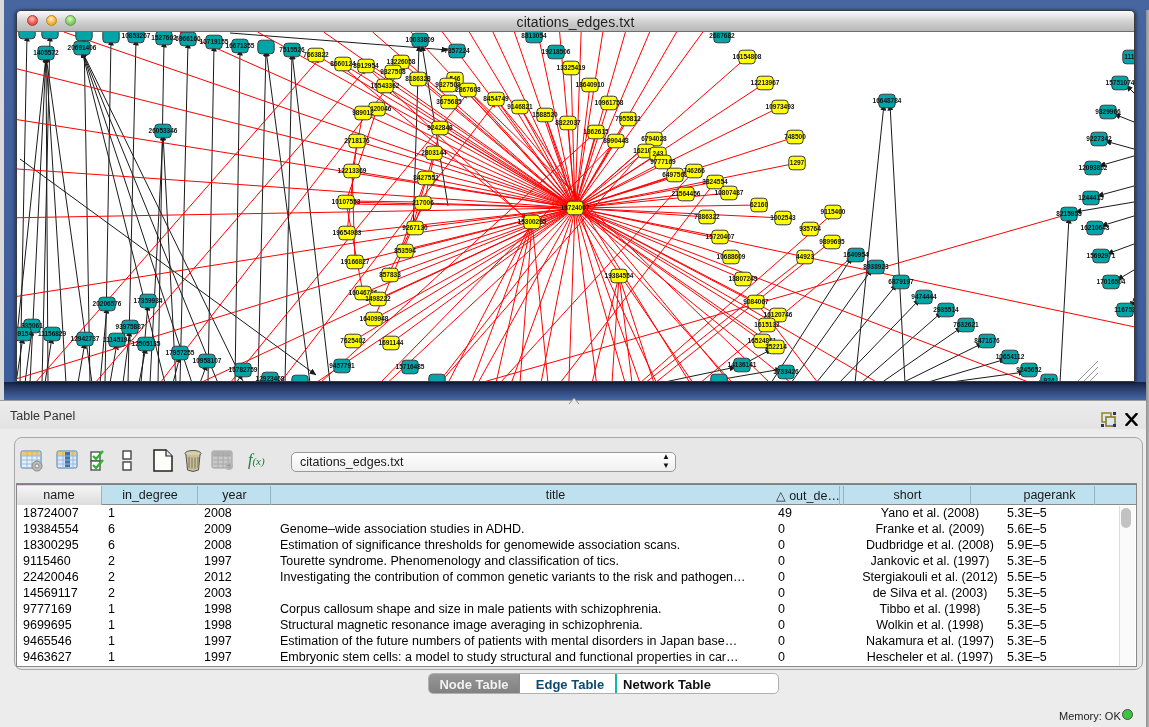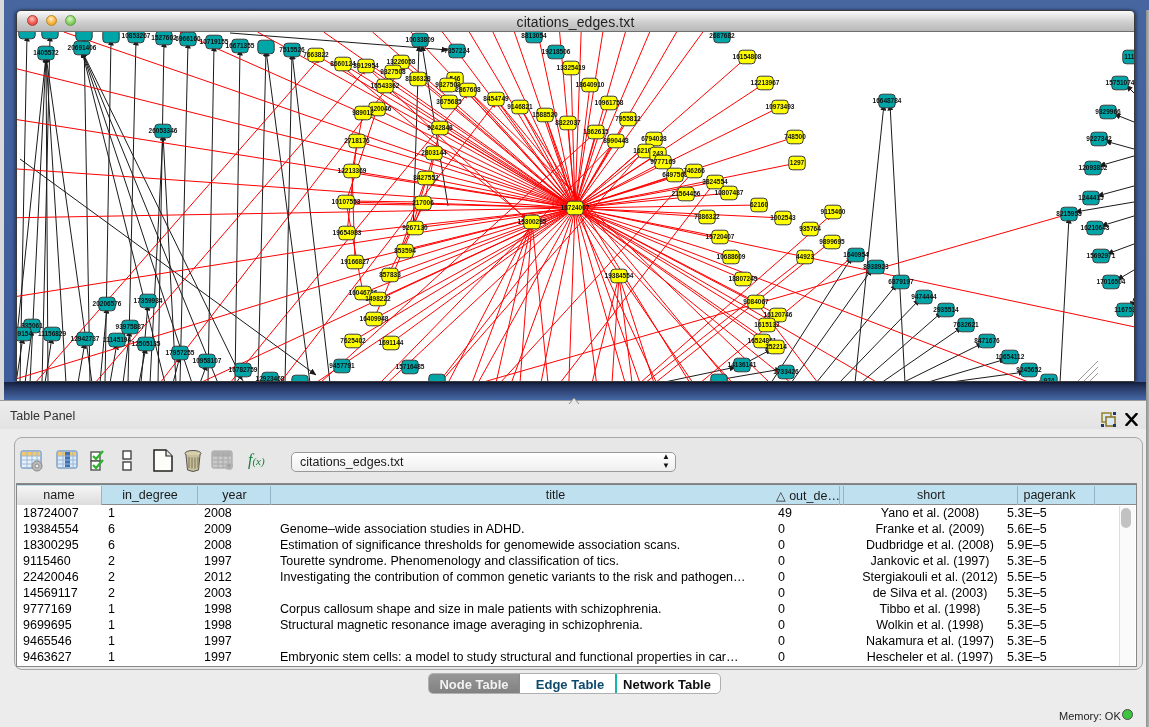--- a/index.html
+++ b/index.html
@@ -25,21 +25,21 @@
 #dropdown{position:absolute;left:291px;top:452px;width:385px;height:20px;background:linear-gradient(#ffffff,#efefef);border:1px solid #999;border-radius:5px;font-size:12.5px;color:#1a1a1a;padding:2px 0 0 8px}
 #ddarrows{position:absolute;left:660px;top:451px;width:12px;height:20px;font-size:8px;color:#111;text-align:center;line-height:1.1;padding-top:2px}
 #thead{position:absolute;left:17px;top:484px;width:1119px;height:21px;background:#bfe0ef;border-top:1px solid #808080;border-bottom:1px solid #8a8a8a}
 .hc{position:absolute;top:1px;height:19px;font-size:12.5px;color:#1a1a1a;text-align:center;padding-top:2px;border-right:1px solid #93b6c6}
 #tblwrap{position:absolute;left:16px;top:483px;width:1121px;height:184px;border:1px solid #888;background:#fff}
 .trow{position:absolute;left:17px;width:1100px;height:16px;font-size:12.5px;color:#000;white-space:nowrap}
 .trow span{position:absolute;top:1px}
 .c0{left:6px}.c1{left:91px}.c2{left:187px}.c3{left:263px}.c4{left:761px}.c5{left:833px;width:160px;text-align:center}.c6{left:990px}
 #vscroll{position:absolute;left:1119px;top:506px;width:16px;height:160px;background:#fafafa;border-left:1px solid #ddd}
 #vthumb{position:absolute;left:1121px;top:508px;width:10px;height:20px;background:#c2c2c2;border-radius:5px}
-#tabs{position:absolute;left:428px;top:673px;width:293px;height:21px;border:1px solid #b0b0b0;border-radius:5px;background:#fff;overflow:hidden}
+#tabs{position:absolute;left:428px;top:673px;width:351px;height:21px;border:1px solid #b0b0b0;border-radius:5px;background:#fff;overflow:hidden}
 #tabs .seg{position:absolute;top:0;height:21px;font-size:13px;font-weight:bold;text-align:center;padding-top:2.5px}
 #seg1{left:0;width:91px;background:linear-gradient(#979797,#7f7f7f);color:#f2f2f2;border-right:1px solid #8a8a8a}
 #seg2{left:96px;width:92px;color:#0c4a6e;border-right:2px solid #14b8a6}
 #seg3{left:183px;width:110px;color:#111}
 #mem{position:absolute;left:1059px;top:710px;font-size:11px;color:#222}
 #memdot{position:absolute;left:1122px;top:709px;width:11px;height:11px;border-radius:50%;background:#3ec43e;border:1px solid #4a4a4a}
 .ticon{position:absolute;top:450px}
 </style></head>
 <body>
 <div id="root">
@@ -603,21 +603,21 @@
     <div style="position:absolute;left:248px;top:451px;font-size:16px;font-style:italic;font-weight:normal;color:#15803d;font-family:'Liberation Serif',serif">f<span style="font-size:11px">(x)</span></div>
   <div id="dropdown">citations_edges.txt</div>
   <div id="ddarrows">▲<br>▼</div>
   <div id="tblwrap"></div>
   <div id="thead">
     <div class="hc" style="left:0;width:85px;background:linear-gradient(#f5f5f5,#dcdcdc)">name</div>
     <div class="hc" style="left:86px;width:95px">in_degree</div>
     <div class="hc" style="left:182px;width:72px">year</div>
     <div class="hc" style="left:255px;width:568px">title</div>
     <div class="hc" style="left:756px;width:71px">△ out_de…</div>
-    <div class="hc" style="left:828px;width:173px">short</div>
+    <div class="hc" style="left:828px;width:126px">short</div>
     <div class="hc" style="left:988px;width:90px">pagerank</div>
   </div>
   <div class="trow" style="top:505px">
       <span class="c0">18724007</span>
       <span class="c1">1</span>
       <span class="c2">2008</span>
       <span class="c4">49</span>
       <span class="c5">Yano et al. (2008)</span>
       <span class="c6">5.3E–5</span>
     </div>
@@ -680,20 +680,21 @@
       <span class="c2">1998</span>
       <span class="c3">Structural magnetic resonance image averaging in schizophrenia.</span>
       <span class="c4">0</span>
       <span class="c5">Wolkin et al. (1998)</span>
       <span class="c6">5.3E–5</span>
     </div>
     <div class="trow" style="top:633px">
       <span class="c0">9465546</span>
       <span class="c1">1</span>
       <span class="c2">1997</span>
+      <span class="c3">Estimation of the future numbers of patients with mental disorders in Japan base…</span>
       <span class="c4">0</span>
       <span class="c5">Nakamura et al. (1997)</span>
       <span class="c6">5.3E–5</span>
     </div>
     <div class="trow" style="top:649px">
       <span class="c0">9463627</span>
       <span class="c1">1</span>
       <span class="c2">1997</span>
       <span class="c3">Embryonic stem cells: a model to study structural and functional properties in car…</span>
       <span class="c4">0</span>

